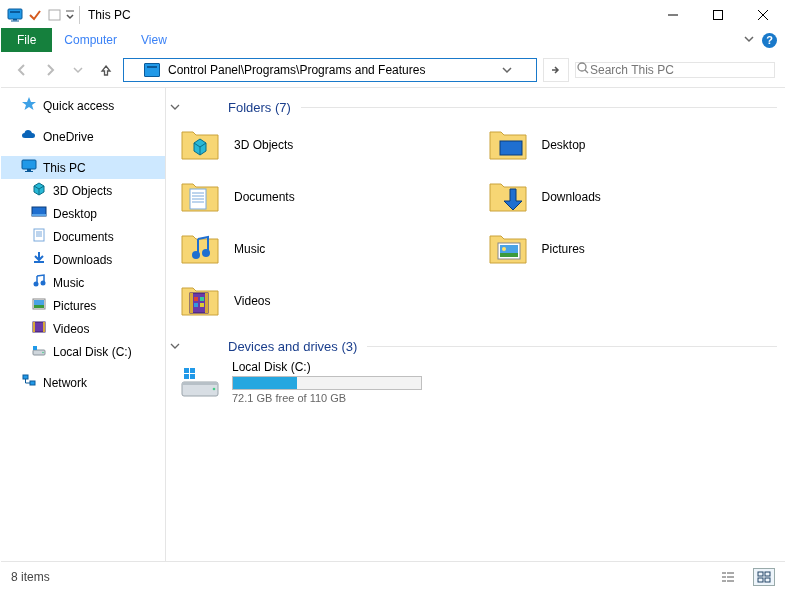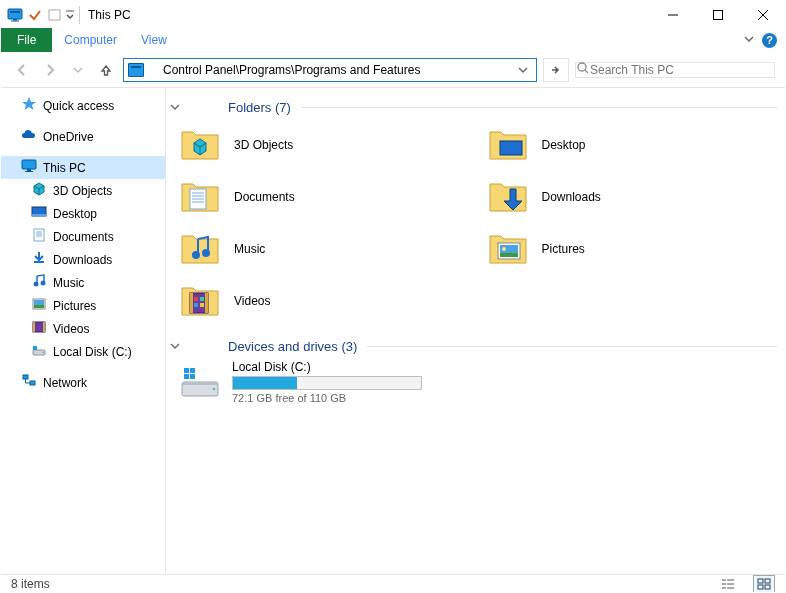--- a/index.html
+++ b/index.html
@@ -21,21 +21,21 @@
   .menu-file { background:#15803d; color:#fff; padding:0 16px; display:flex; align-items:center; font-size:12px; }
   .menu-item { padding:0 12px; display:flex; align-items:center; font-size:12px; color:#3b82f6; }
   .menu-spacer { flex:1; }
   .menu-end { display:flex; align-items:center; padding-right:8px; gap:8px; }
   .help-badge { width:15px; height:15px; border-radius:50%; background:#1979ca; color:#fff; display:flex; align-items:center; justify-content:center; font-size:11px; font-weight:bold; }
 
   
   .navrow { height:36px; display:flex; align-items:center; padding:4px 10px; gap:6px; border-bottom:1px solid #e5e5e5; }
   .navbtn { width:22px; height:22px; display:flex; align-items:center; justify-content:center; color:#b5b5b5; }
   .navbtn.active { color:#555; }
-  .addr { flex:1; height:24px; border:1px solid #1979ca; display:flex; align-items:center; padding:0 4px; gap:17px; }
+  .addr { flex:1; height:24px; border:1px solid #1979ca; display:flex; align-items:center; padding:0 20px; gap:6px; }
   .addr-icon { width:16px; height:14px; background:#2199e8; border:1px solid #0a5a9a; border-radius:1px; position:relative; }
   .addr-icon::before { content:""; position:absolute; left:2px; top:2px; right:2px; height:2px; background:#0a5a9a; }
   .addr-input { flex:1; border:none; font-size:12px; outline:none; }
   .addr-drop { width:18px; display:flex; align-items:center; justify-content:center; color:#666; }
   .addr-go { width:26px; height:24px; display:flex; align-items:center; justify-content:center; border:1px solid #e5e5e5; }
   .search { width:200px; height:16px; border:1px solid #e5e5e5; display:flex; align-items:center; color:#777; }
   .search .sicon { color:#777 }
   .search-text { font-size:12px; }
 
   
@@ -58,21 +58,21 @@
   .folder-name { font-size:12px; }
   .ficon { width:44px; height:40px; display:flex; align-items:center; justify-content:center; }
 
   .drive-row { display:flex; gap:10px; padding:4px 0 0 8px; align-items:center; }
   .drive-icon { width:44px; height:40px; display:flex; align-items:center; justify-content:center; }
   .drive-text { display:flex; flex-direction:column; gap:2px; }
   .capbar { width:190px; height:14px; border:1px solid #bfbfbf; background:#f3f3f3; position:relative; }
   .capbar .used { position:absolute; left:0; top:0; bottom:0; background:#25a7e0; }
   .drive-free { font-size:11px; color:#666; }
 
-  .statusbar { height:18px; border-top:1px solid #e5e5e5; display:flex; align-items:center; padding:0 10px; gap:14px; color:#444; }
+  .statusbar { height:31px; border-top:1px solid #e5e5e5; display:flex; align-items:center; padding:0 10px; gap:14px; color:#444; }
   .statusbar .spacer { flex:1; }
   .viewbtn { width:22px; height:18px; display:flex; align-items:center; justify-content:center; border:1px solid transparent; }
   .viewbtn.sel { border-color:#9aa; background:#eef5fb; }
 
   svg { overflow:visible; }
 </style>
 </head>
 <body>
 
 <div class="titlebar">

